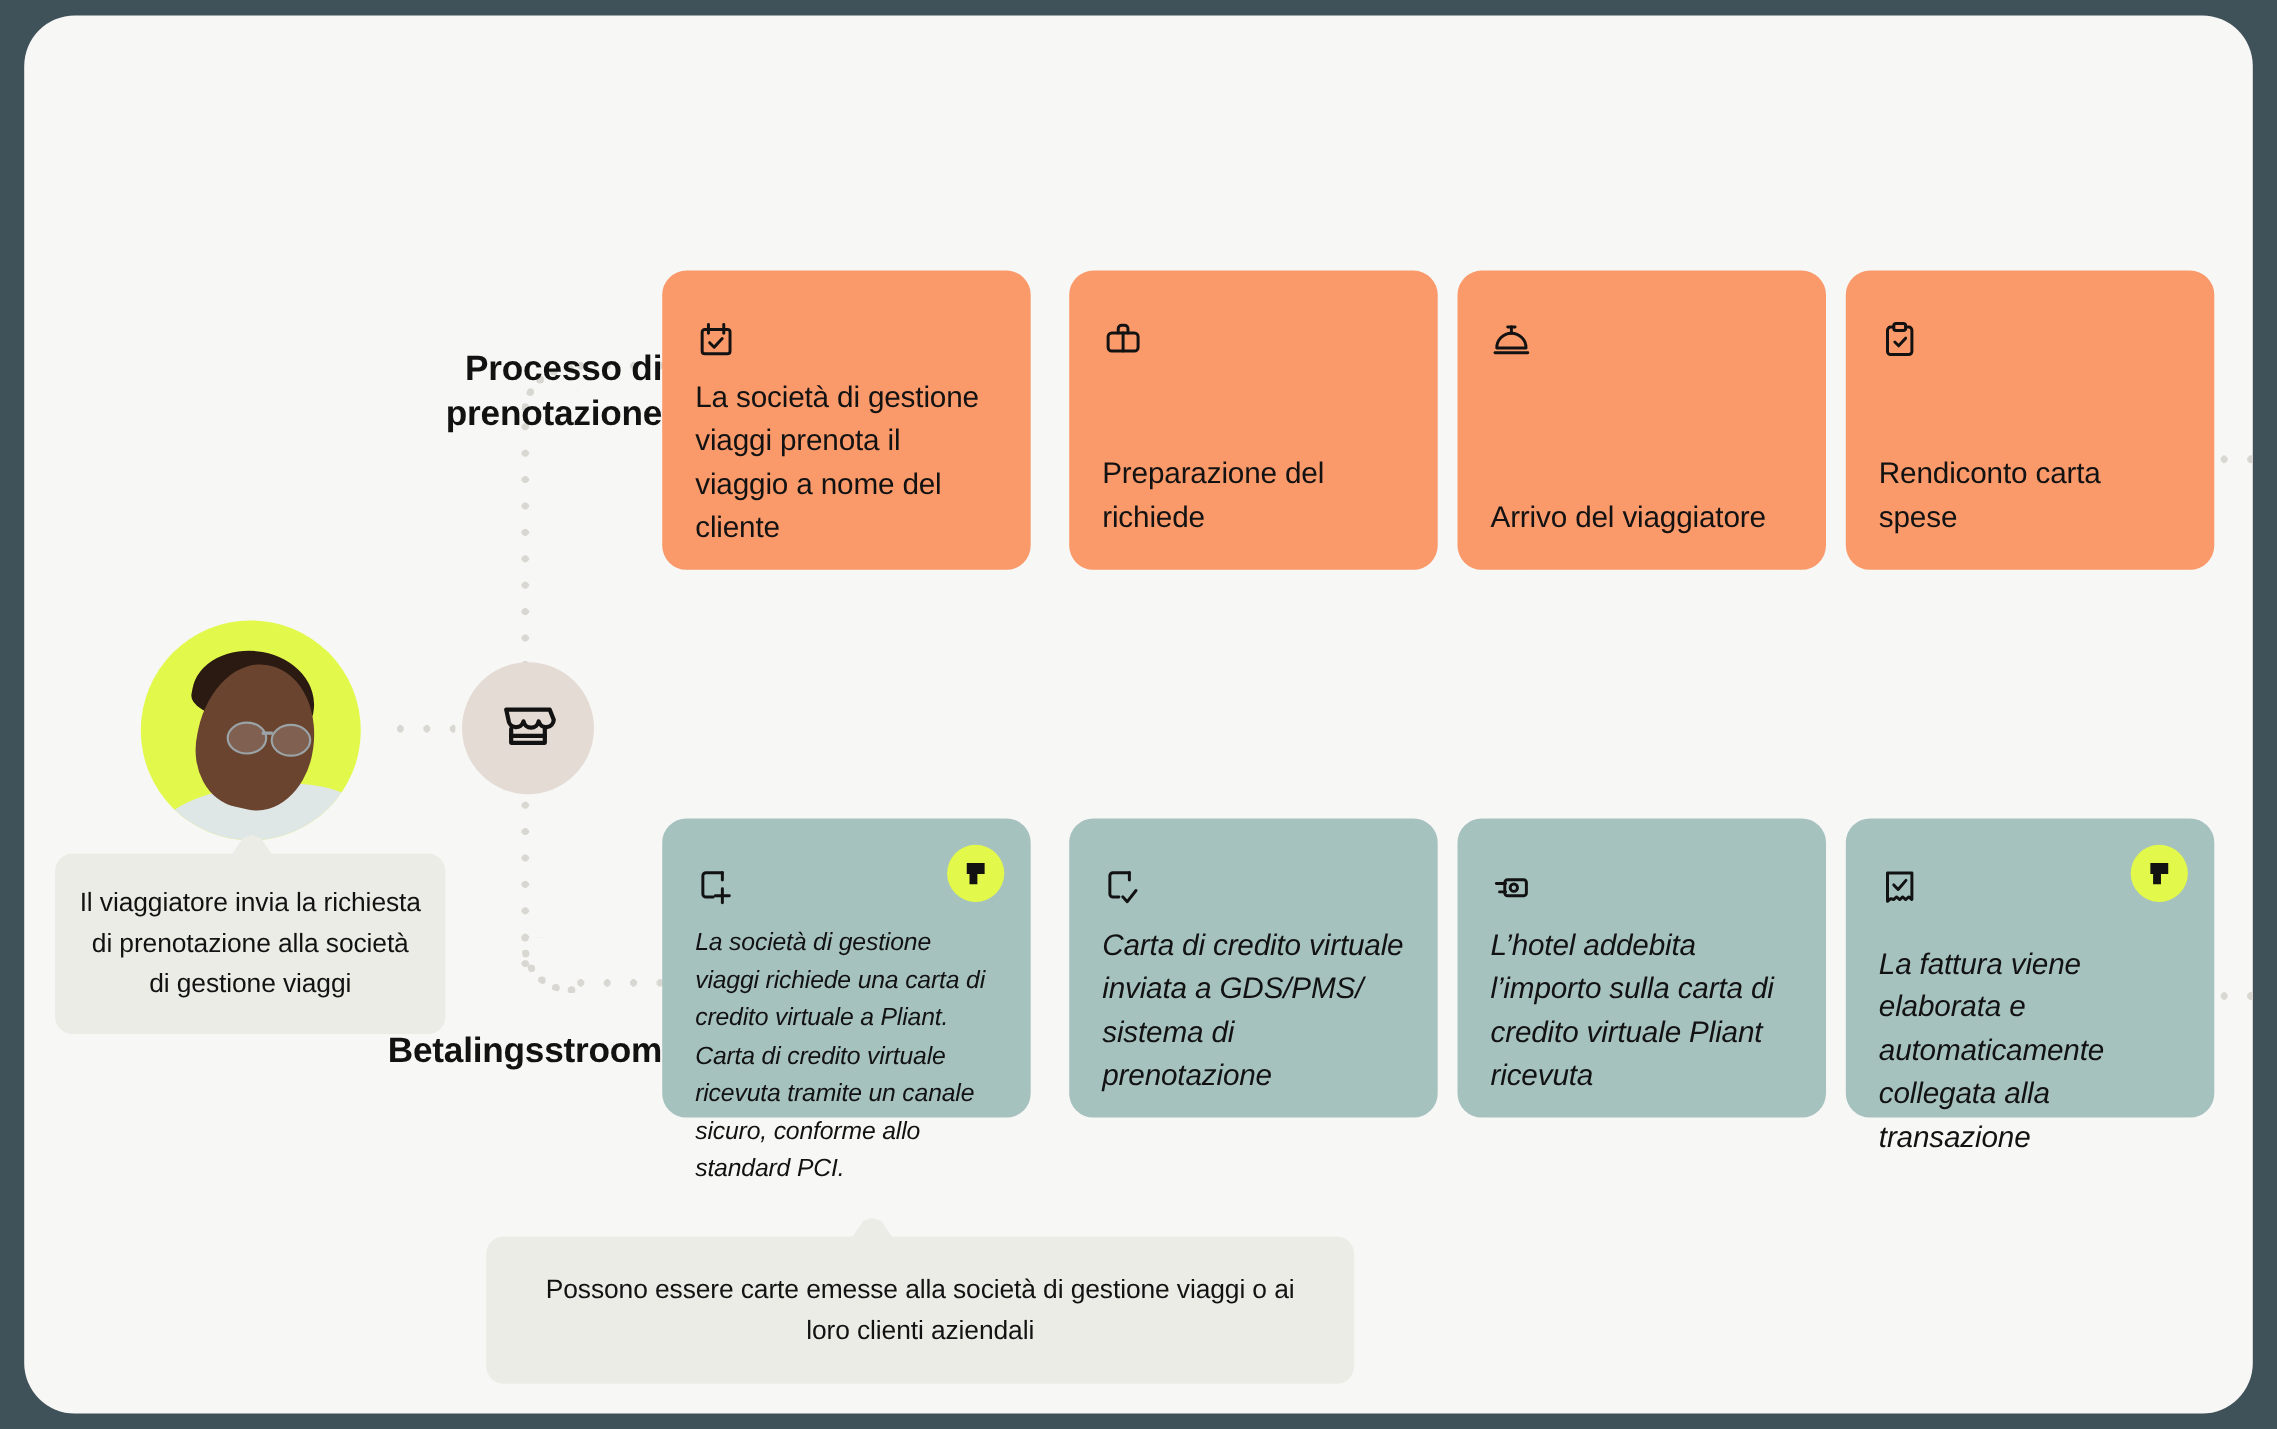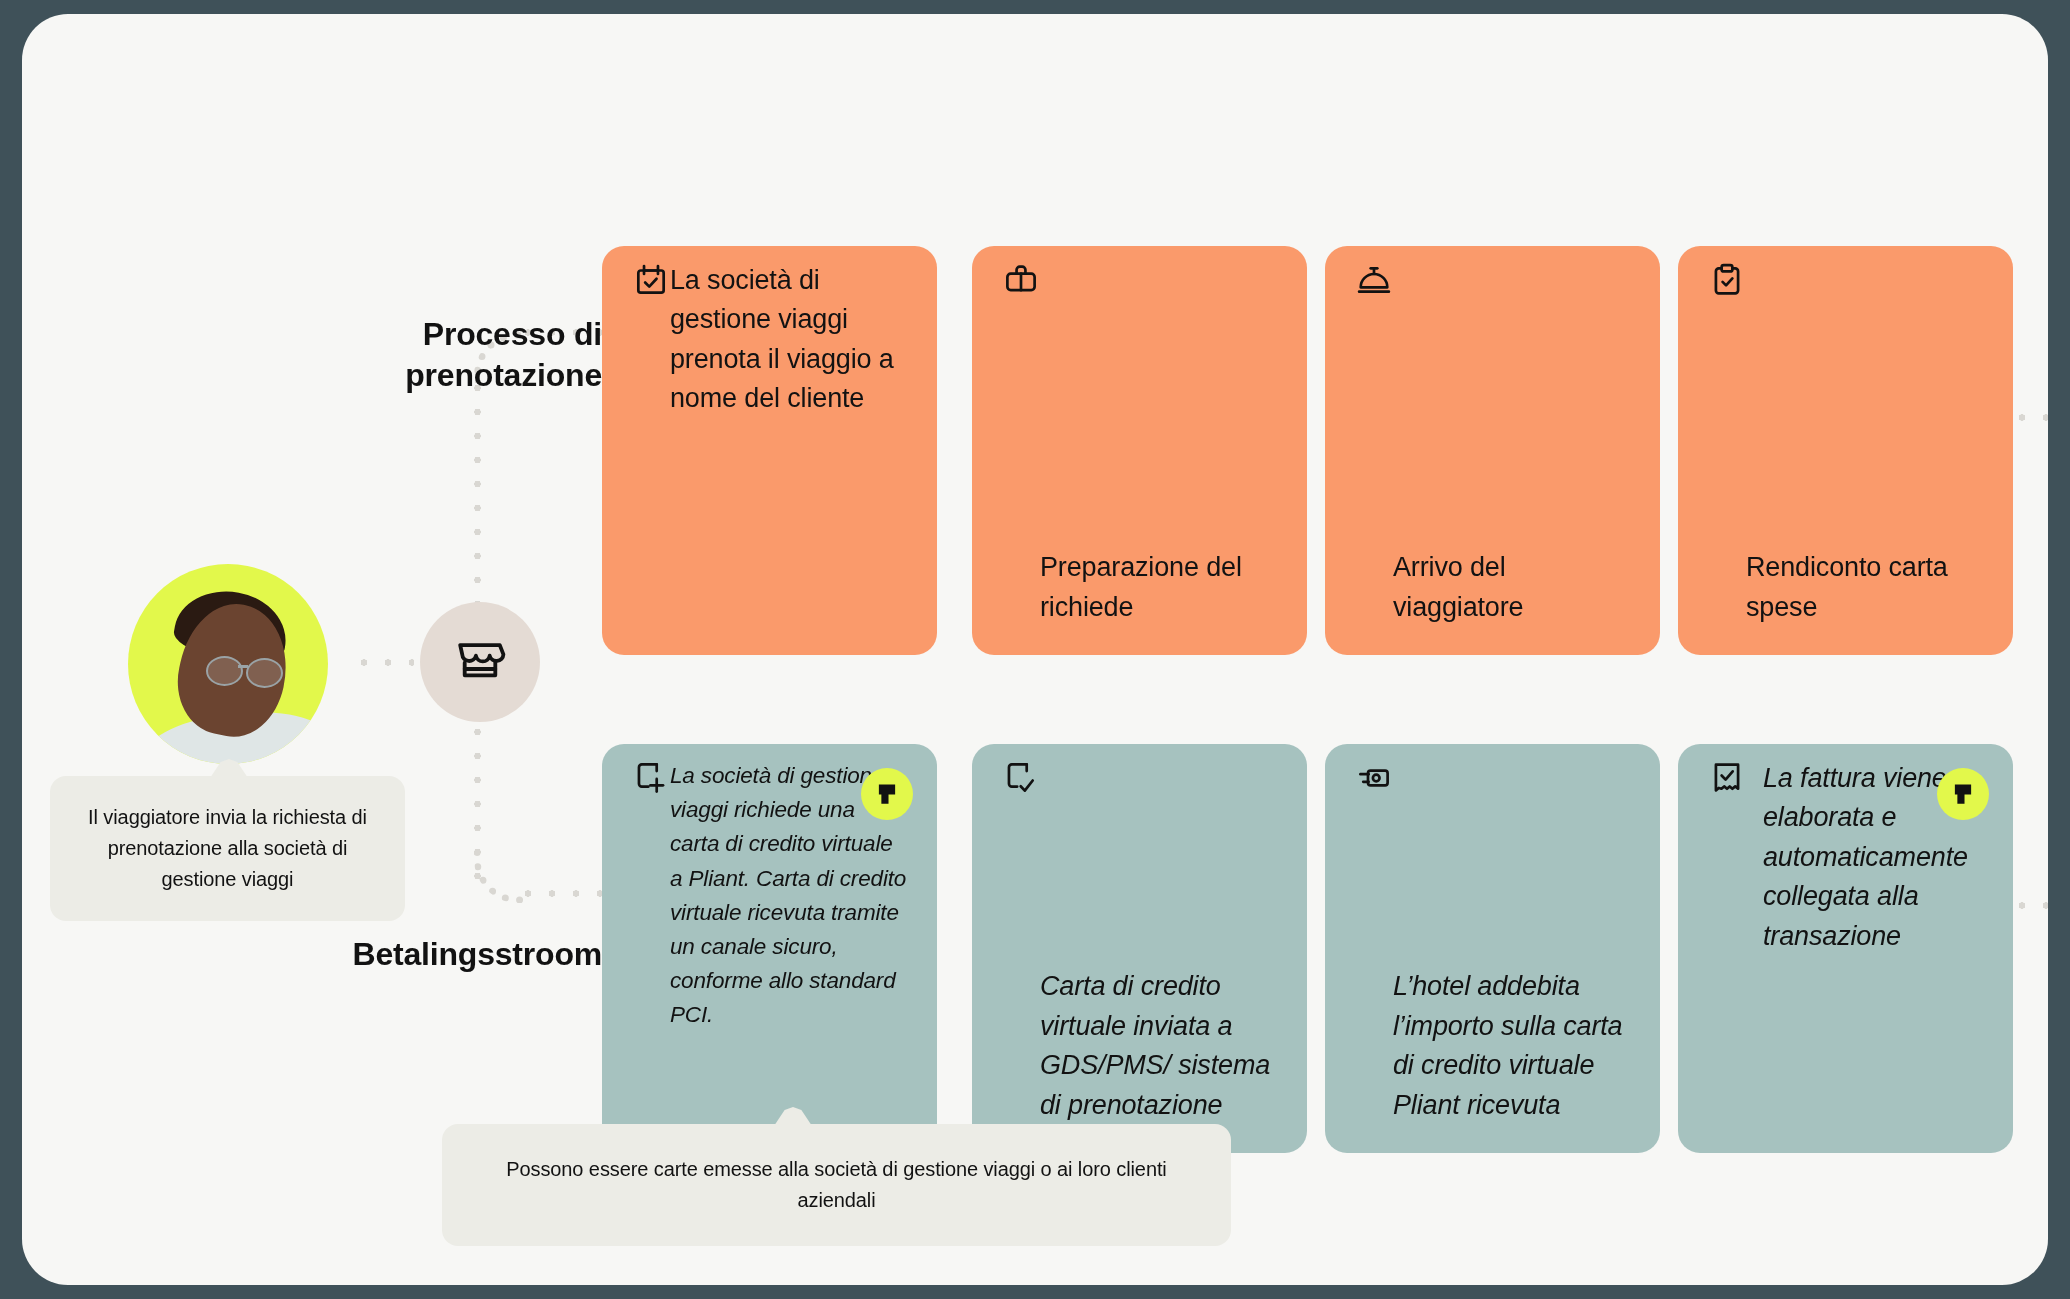--- a/index.html
+++ b/index.html
@@ -157,25 +157,26 @@
   #label-payment {
     left: 330px;
     top: 920px;
     width: 250px;
   }
 
   
   .card {
     position: absolute;
     width: 335px;
-    height: 409px;
+    height: 272px;
     border-radius: 22px;
     box-sizing: border-box;
-    padding: 15px 30px 28px 30px;
+    padding: 44px 30px 28px 30px;
     display: flex;
+    flex-direction: column;
   }
   .card.orange { background: #fa9a6b; top: 232px; }
   .card.teal   { background: #a6c2bf; top: 730px; font-style: italic; }
 
   .card .icon-slot {
     height: 52px;
     flex: 0 0 auto;
   }
   .card .body {
     flex: 1 1 auto;
@@ -211,21 +212,21 @@
   
   .bubble {
     position: absolute;
     background: #ecece6;
     border-radius: 16px;
     color: #121212;
     text-align: center;
     box-sizing: border-box;
   }
   .bubble .bubble-text {
-    font-size: 20px;
+    font-size: 24px;
     line-height: 1.55;
     letter-spacing: -0.1px;
   }
   .bubble .tail {
     position: absolute;
     width: 38px;
     height: 20px;
     background: #ecece6;
   }
   .bubble .tail.up {

